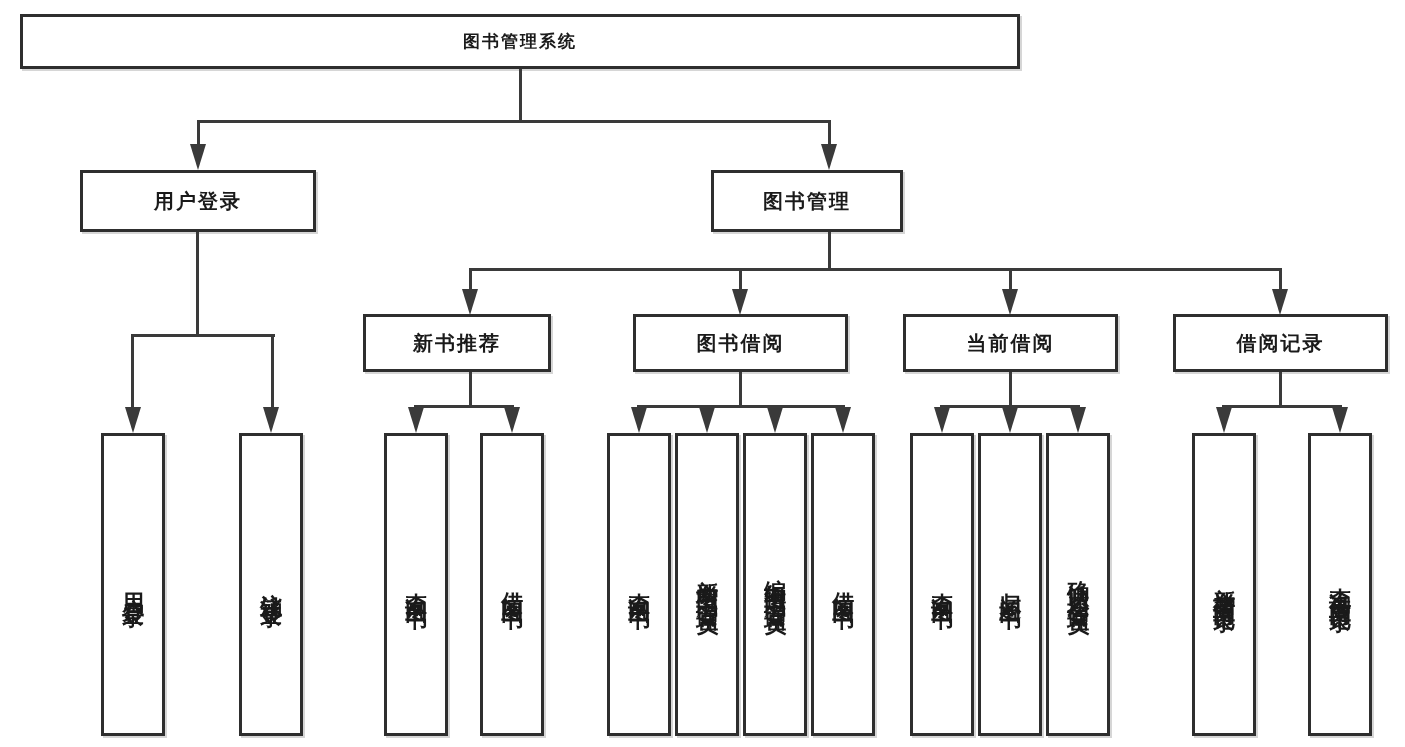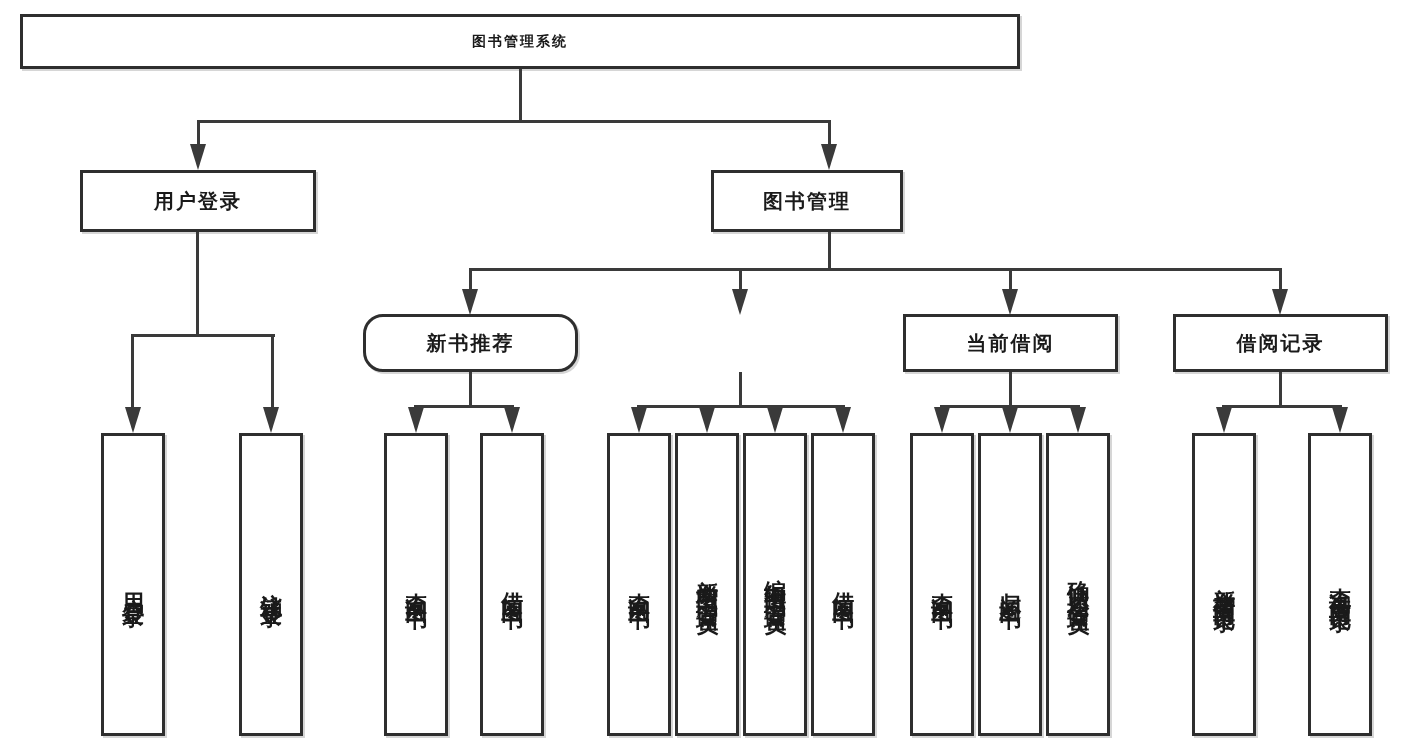--- a/index.html
+++ b/index.html
@@ -32,21 +32,21 @@
     justify-content: center;
     text-align: center;
   }
   .box .lbl {
     font-size: 20px;
     font-weight: 600;
     letter-spacing: 2px;
     color: var(--text);
     white-space: nowrap;
   }
-  .box.root .lbl { font-size: 14px; }
+  .box.root .lbl { font-size: 17px; }
   .box.leaf .lbl {
     writing-mode: vertical-rl;
     text-orientation: mixed;
     white-space: normal;
     font-size: 22px;
     letter-spacing: 5px;
     line-height: 1.2;
   }
   .hline {
     position: absolute;
@@ -111,22 +111,25 @@
   <div class="hline" style="left:469px; top:268px; width:813px;"></div>
   <div class="vline" style="left:469px; top:268px; height:24px;"></div>
   <div class="vline" style="left:739px; top:268px; height:24px;"></div>
   <div class="vline" style="left:1009px; top:268px; height:24px;"></div>
   <div class="vline" style="left:1279px; top:268px; height:24px;"></div>
   <div class="arrow-down" style="left:462px; top:289px;"></div>
   <div class="arrow-down" style="left:732px; top:289px;"></div>
   <div class="arrow-down" style="left:1002px; top:289px;"></div>
   <div class="arrow-down" style="left:1272px; top:289px;"></div>
 
-  <div class="box" style="left:363px; top:314px; width:215px; height:58px;border-radius:20px;">
+  <div class="box" style="left:363px; top:314px; width:188px; height:58px;">
     <span class="lbl">新书推荐</span>
+  </div>
+  <div class="box" style="left:633px; top:314px; width:215px; height:58px;">
+    <span class="lbl">图书借阅</span>
   </div>
   <div class="box" style="left:903px; top:314px; width:215px; height:58px;">
     <span class="lbl">当前借阅</span>
   </div>
   <div class="box" style="left:1173px; top:314px; width:215px; height:58px;">
     <span class="lbl">借阅记录</span>
   </div>
 
   <div class="vline" style="left:469px; top:372px; height:35px;"></div>
   <div class="vline" style="left:739px; top:372px; height:35px;"></div>

